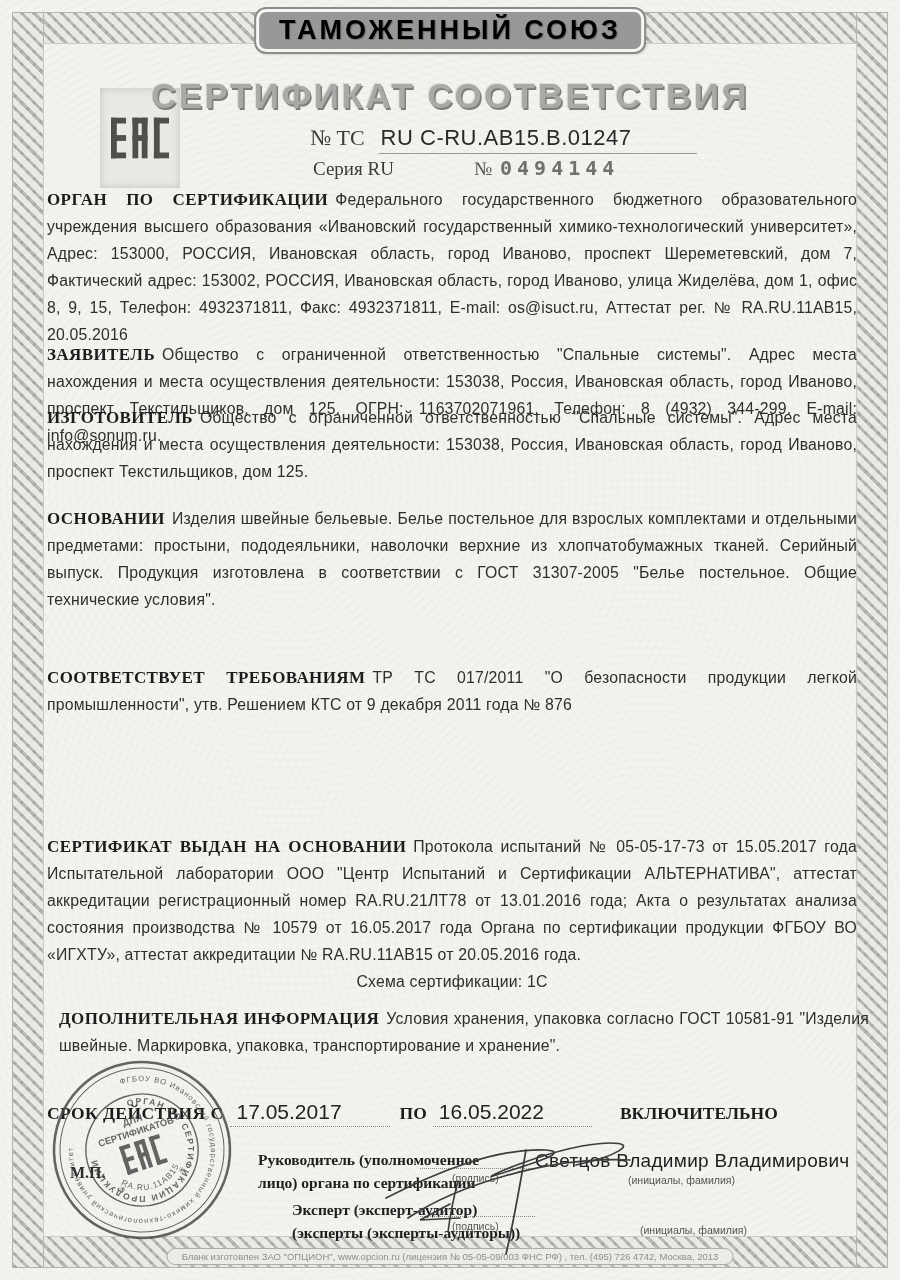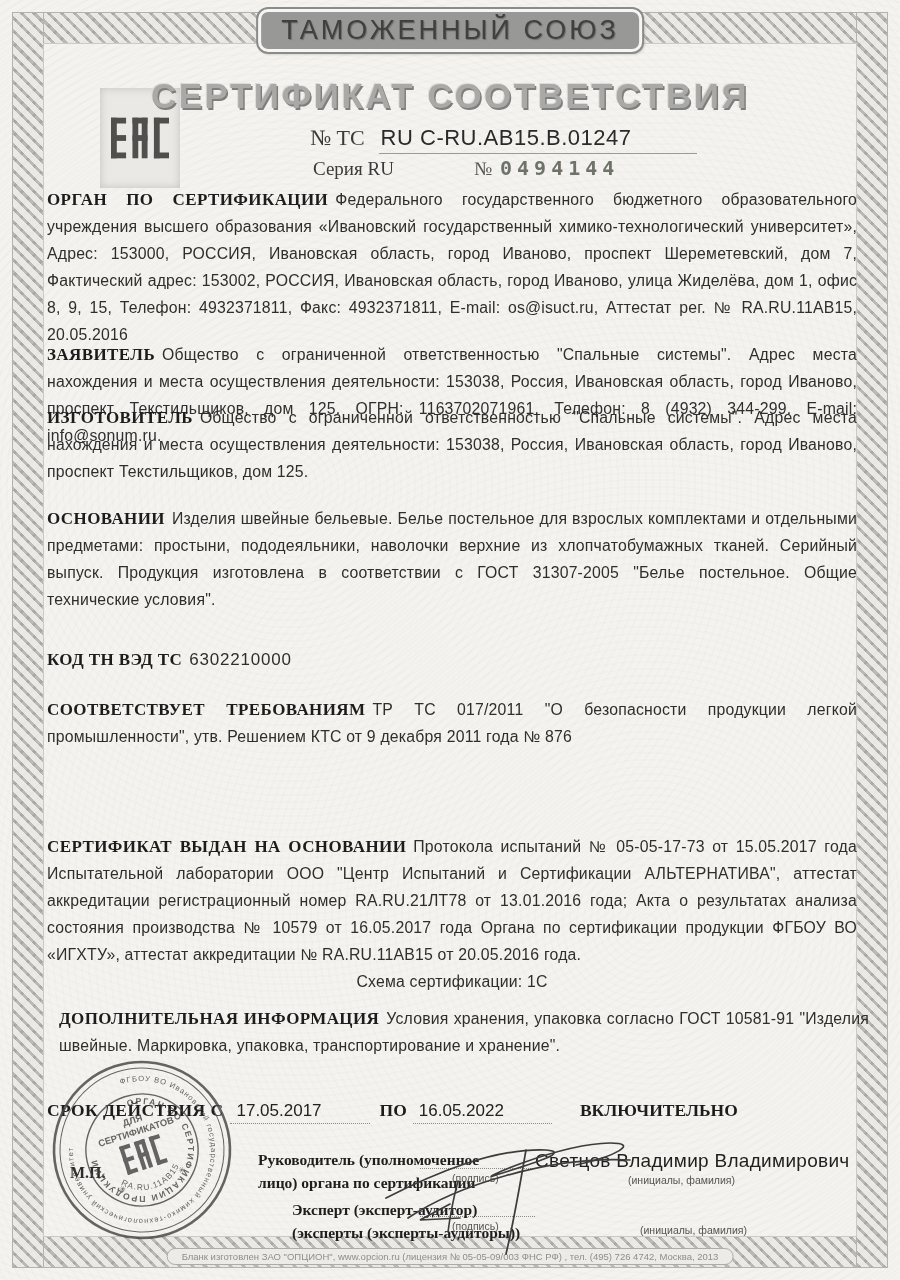--- a/index.html
+++ b/index.html
@@ -16,21 +16,21 @@
       border:1px solid #b3b2ae;}
   .bTop{left:12px;right:12px;top:12px;height:30px;}
   .bBottom{left:12px;right:12px;bottom:12px;height:30px;}
   .bLeft{left:12px;top:12px;bottom:12px;width:30px;}
   .bRight{right:12px;top:12px;bottom:12px;width:30px;}
   .frameInner{position:absolute;inset:43px;border:1px solid #cbcac6;pointer-events:none;}
 
   .banner{position:absolute;top:9px;left:50%;transform:translateX(-50%);
      background:#989896;border:3px solid #f6f6f4;box-shadow:0 0 0 2px #8b8b89, 1px 2px 3px rgba(0,0,0,.25);
      border-radius:10px;padding:3px 20px;z-index:3;white-space:nowrap;}
-  .banner span{color:#404040;font-weight:normal;font-size:27px;letter-spacing:3px;
+  .banner span{color:#000000;font-weight:bold;font-size:27px;letter-spacing:3px;
      text-shadow:1px 1px 1px #6d6d6b;}
 
   .eacTop{position:absolute;left:100px;top:88px;width:80px;height:100px;background:#eae9e5;
      box-shadow:inset 0 0 8px rgba(120,120,118,.35);display:flex;align-items:center;justify-content:center;}
 
   .bigTitle{position:absolute;top:76px;left:0;width:100%;text-align:center;
      font-weight:bold;font-size:35px;letter-spacing:2.5px;color:#a9a9a7;
      text-shadow:1.5px 1.5px 0 #7e7e7c,-1px -1px 0 #dcdbd7;white-space:nowrap;}
   .certRow{position:absolute;left:310px;top:125px;display:flex;align-items:baseline;font-size:22px;}
   .certRow .no{font-family:"Liberation Serif",serif;color:#3a3a3a;margin-right:14px;}
@@ -44,21 +44,21 @@
   .sec{position:absolute;left:47px;width:810px;text-align:justify;
        font-size:15.8px;line-height:27px;color:#2e2e2e;letter-spacing:.2px;margin:0;}
   .lbl{font-family:"Liberation Serif","DejaVu Serif",serif;font-weight:bold;font-size:17px;
        color:#1c1c1c;letter-spacing:.4px;margin-right:7px;}
   .inlineVal{font-size:17px;letter-spacing:.8px;}
 
   .schemaLine{display:block;text-align:center;}
 
   .validity{position:absolute;left:47px;top:1100px;width:810px;display:flex;align-items:baseline;z-index:2;}
   .validity .lbl{font-size:17.5px;}
-  .du{border-bottom:1.5px dotted #8a8a86;padding:0 48px 2px 6px;font-size:17px;color:#222;}
+  .du{border-bottom:1.5px dotted #8a8a86;padding:0 48px 2px 6px;font-size:21px;color:#222;}
   .vword{font-family:"Liberation Serif",serif;font-weight:bold;font-size:17.5px;color:#1c1c1c;margin:0 6px 0 10px;}
 
   .roleTxt{position:absolute;font-family:"Liberation Serif","DejaVu Serif",serif;font-weight:600;
      font-size:15.5px;line-height:23px;color:#1e1e1e;z-index:2;}
   .sigName{position:absolute;font-size:19px;color:#1f1f1f;letter-spacing:.3px;z-index:2;white-space:nowrap;}
   .capt{position:absolute;font-size:10.5px;color:#55554f;z-index:2;white-space:nowrap;}
   .dotline{position:absolute;border-bottom:1.3px dotted #8a8a86;z-index:1;}
 
   .mp{position:absolute;left:70px;top:1164px;font-family:"Liberation Serif",serif;font-weight:bold;
       font-size:16px;color:#2a2a2a;z-index:1;}
@@ -116,23 +116,22 @@
   </div>
 
   <p class="sec" style="top:186px;"><span class="lbl">ОРГАН ПО СЕРТИФИКАЦИИ</span><span>Федерального государственного бюджетного  образовательного учреждения высшего образования «Ивановский государственный химико-технологический университет», Адрес: 153000, РОССИЯ, Ивановская область, город Иваново, проспект Шереметевский, дом 7, Фактический адрес: 153002, РОССИЯ, Ивановская область, город Иваново, улица Жиделёва, дом 1, офис 8, 9, 15, Телефон: 4932371811, Факс: 4932371811, E-mail: os@isuct.ru, Аттестат рег. № RA.RU.11АВ15, 20.05.2016</span></p>
 
   <p class="sec" style="top:321px;margin-top:20px;"><span class="lbl">ЗАЯВИТЕЛЬ</span><span>Общество с ограниченной ответственностью "Спальные системы". Адрес места нахождения и места осуществления деятельности: 153038, Россия, Ивановская область, город Иваново, проспект Текстильщиков, дом 125. ОГРН: 1163702071961. Телефон: 8 (4932) 344-299. E-mail: info@sonum.ru.</span></p>
 
   <p class="sec" style="top:404px;"><span class="lbl">ИЗГОТОВИТЕЛЬ</span><span>Общество с ограниченной ответственностью "Спальные системы". Адрес места нахождения и места осуществления деятельности: 153038, Россия, Ивановская область, город Иваново, проспект Текстильщиков, дом 125.</span></p>
 
   <p class="sec" style="top:505px;"><span class="lbl">ОСНОВАНИИ</span><span>Изделия швейные бельевые. Белье постельное для взрослых комплектами и отдельными предметами: простыни, пододеяльники, наволочки верхние из хлопчатобумажных тканей. Серийный выпуск. Продукция изготовлена в соответствии с ГОСТ 31307-2005 "Белье постельное. Общие технические условия".</span></p>
 
-  <p class="sec" style="top:646px;"><span class="lbl">КОД ТН ВЭД ТС</span><span class="inlineVal">6302210000</span></p>
-
-  <p class="sec" style="top:696px;"><span class="lbl">СООТВЕТСТВУЕТ ТРЕБОВАНИЯМ</span><span>ТР ТС 017/2011    "О  безопасности  продукции  легкой промышленности", утв. Решением КТС от 9 декабря 2011 года № 876</span></p>
+
+  <p class="sec" style="top:664px;"><span class="lbl">СООТВЕТСТВУЕТ ТРЕБОВАНИЯМ</span><span>ТР ТС 017/2011    "О  безопасности  продукции  легкой промышленности", утв. Решением КТС от 9 декабря 2011 года № 876</span></p>
 
   <p class="sec" style="top:833px;"><span class="lbl">СЕРТИФИКАТ ВЫДАН НА ОСНОВАНИИ</span><span>Протокола испытаний № 05-05-17-73 от 15.05.2017 года Испытательной лаборатории ООО "Центр Испытаний и Сертификации АЛЬТЕРНАТИВА", аттестат аккредитации регистрационный номер RA.RU.21ЛТ78 от 13.01.2016 года; Акта о результатах анализа состояния производства № 10579 от 16.05.2017 года Органа по сертификации продукции ФГБОУ ВО «ИГХТУ», аттестат аккредитации № RA.RU.11АВ15 от 20.05.2016 года.</span><span class="schemaLine">Схема сертификации: 1С</span></p>
 
   <p class="sec" style="top:1005px;margin-left:12px;"><span class="lbl">ДОПОЛНИТЕЛЬНАЯ ИНФОРМАЦИЯ</span><span>Условия хранения, упаковка согласно ГОСТ 10581-91 "Изделия швейные. Маркировка, упаковка, транспортирование и хранение".</span></p>
 
   <div class="validity">
     <span class="lbl">СРОК ДЕЙСТВИЯ С</span>
     <span class="du">17.05.2017</span>
     <span class="vword">ПО</span>
     <span class="du">16.05.2022</span>

